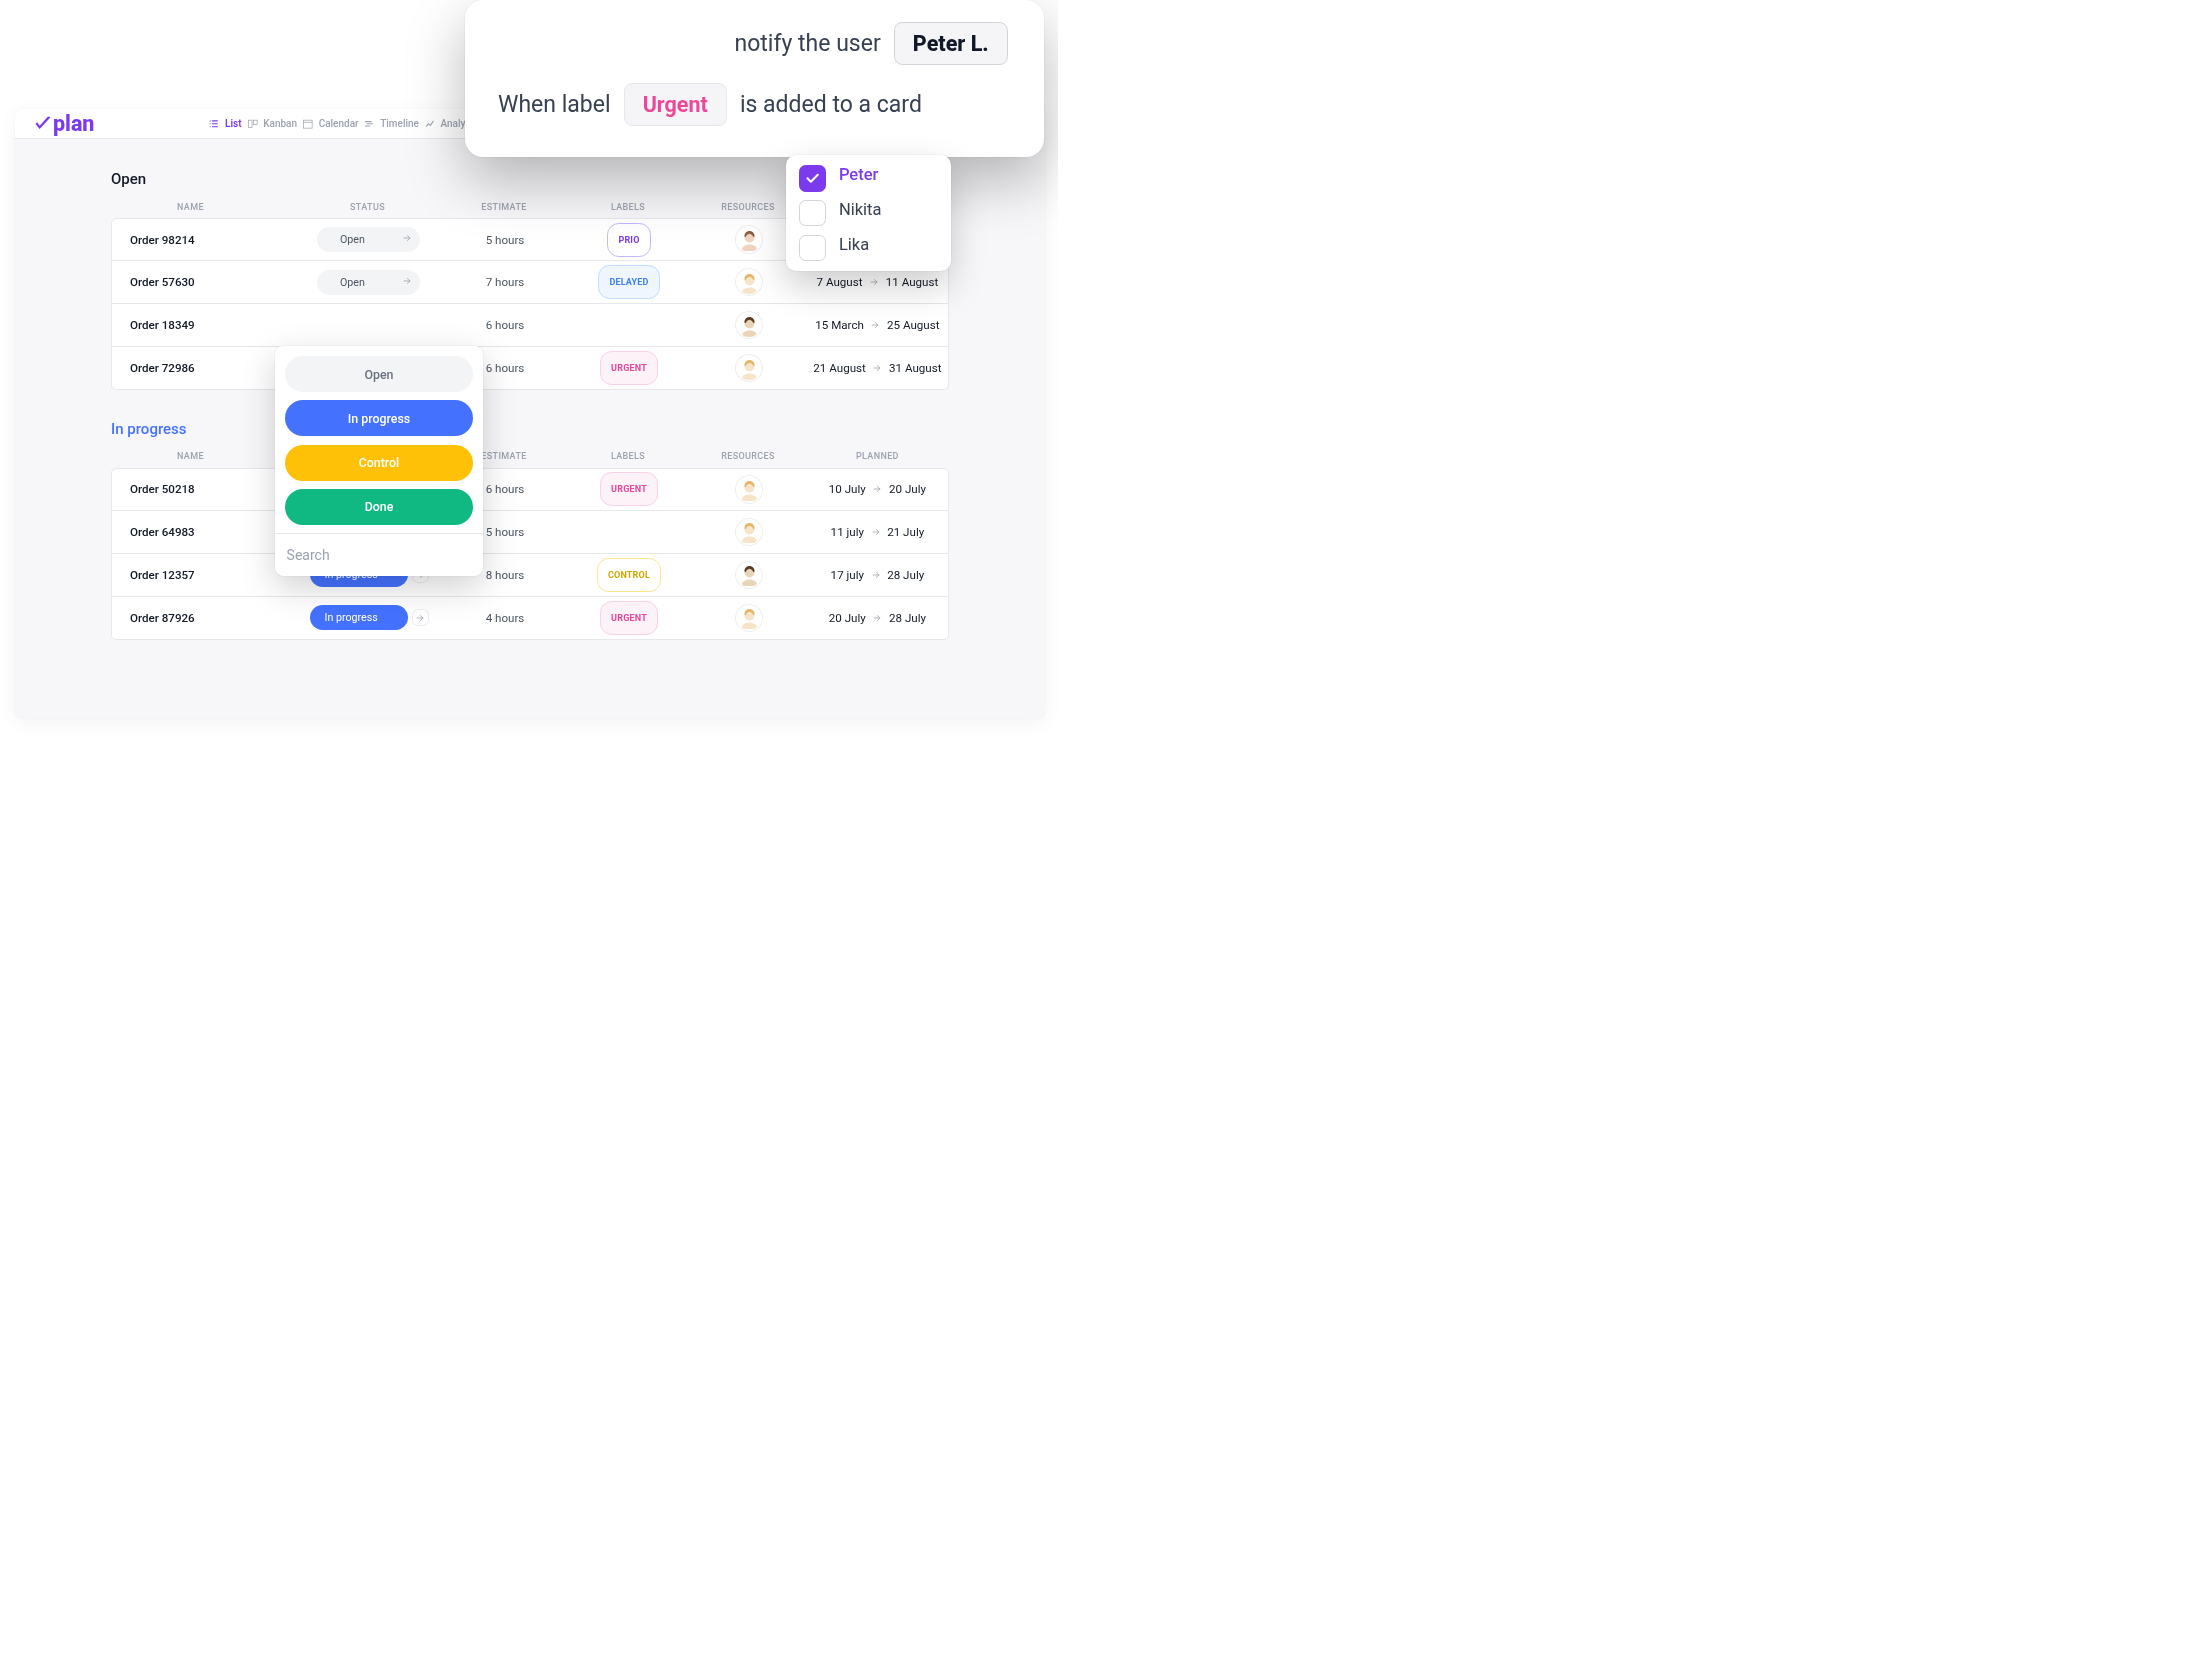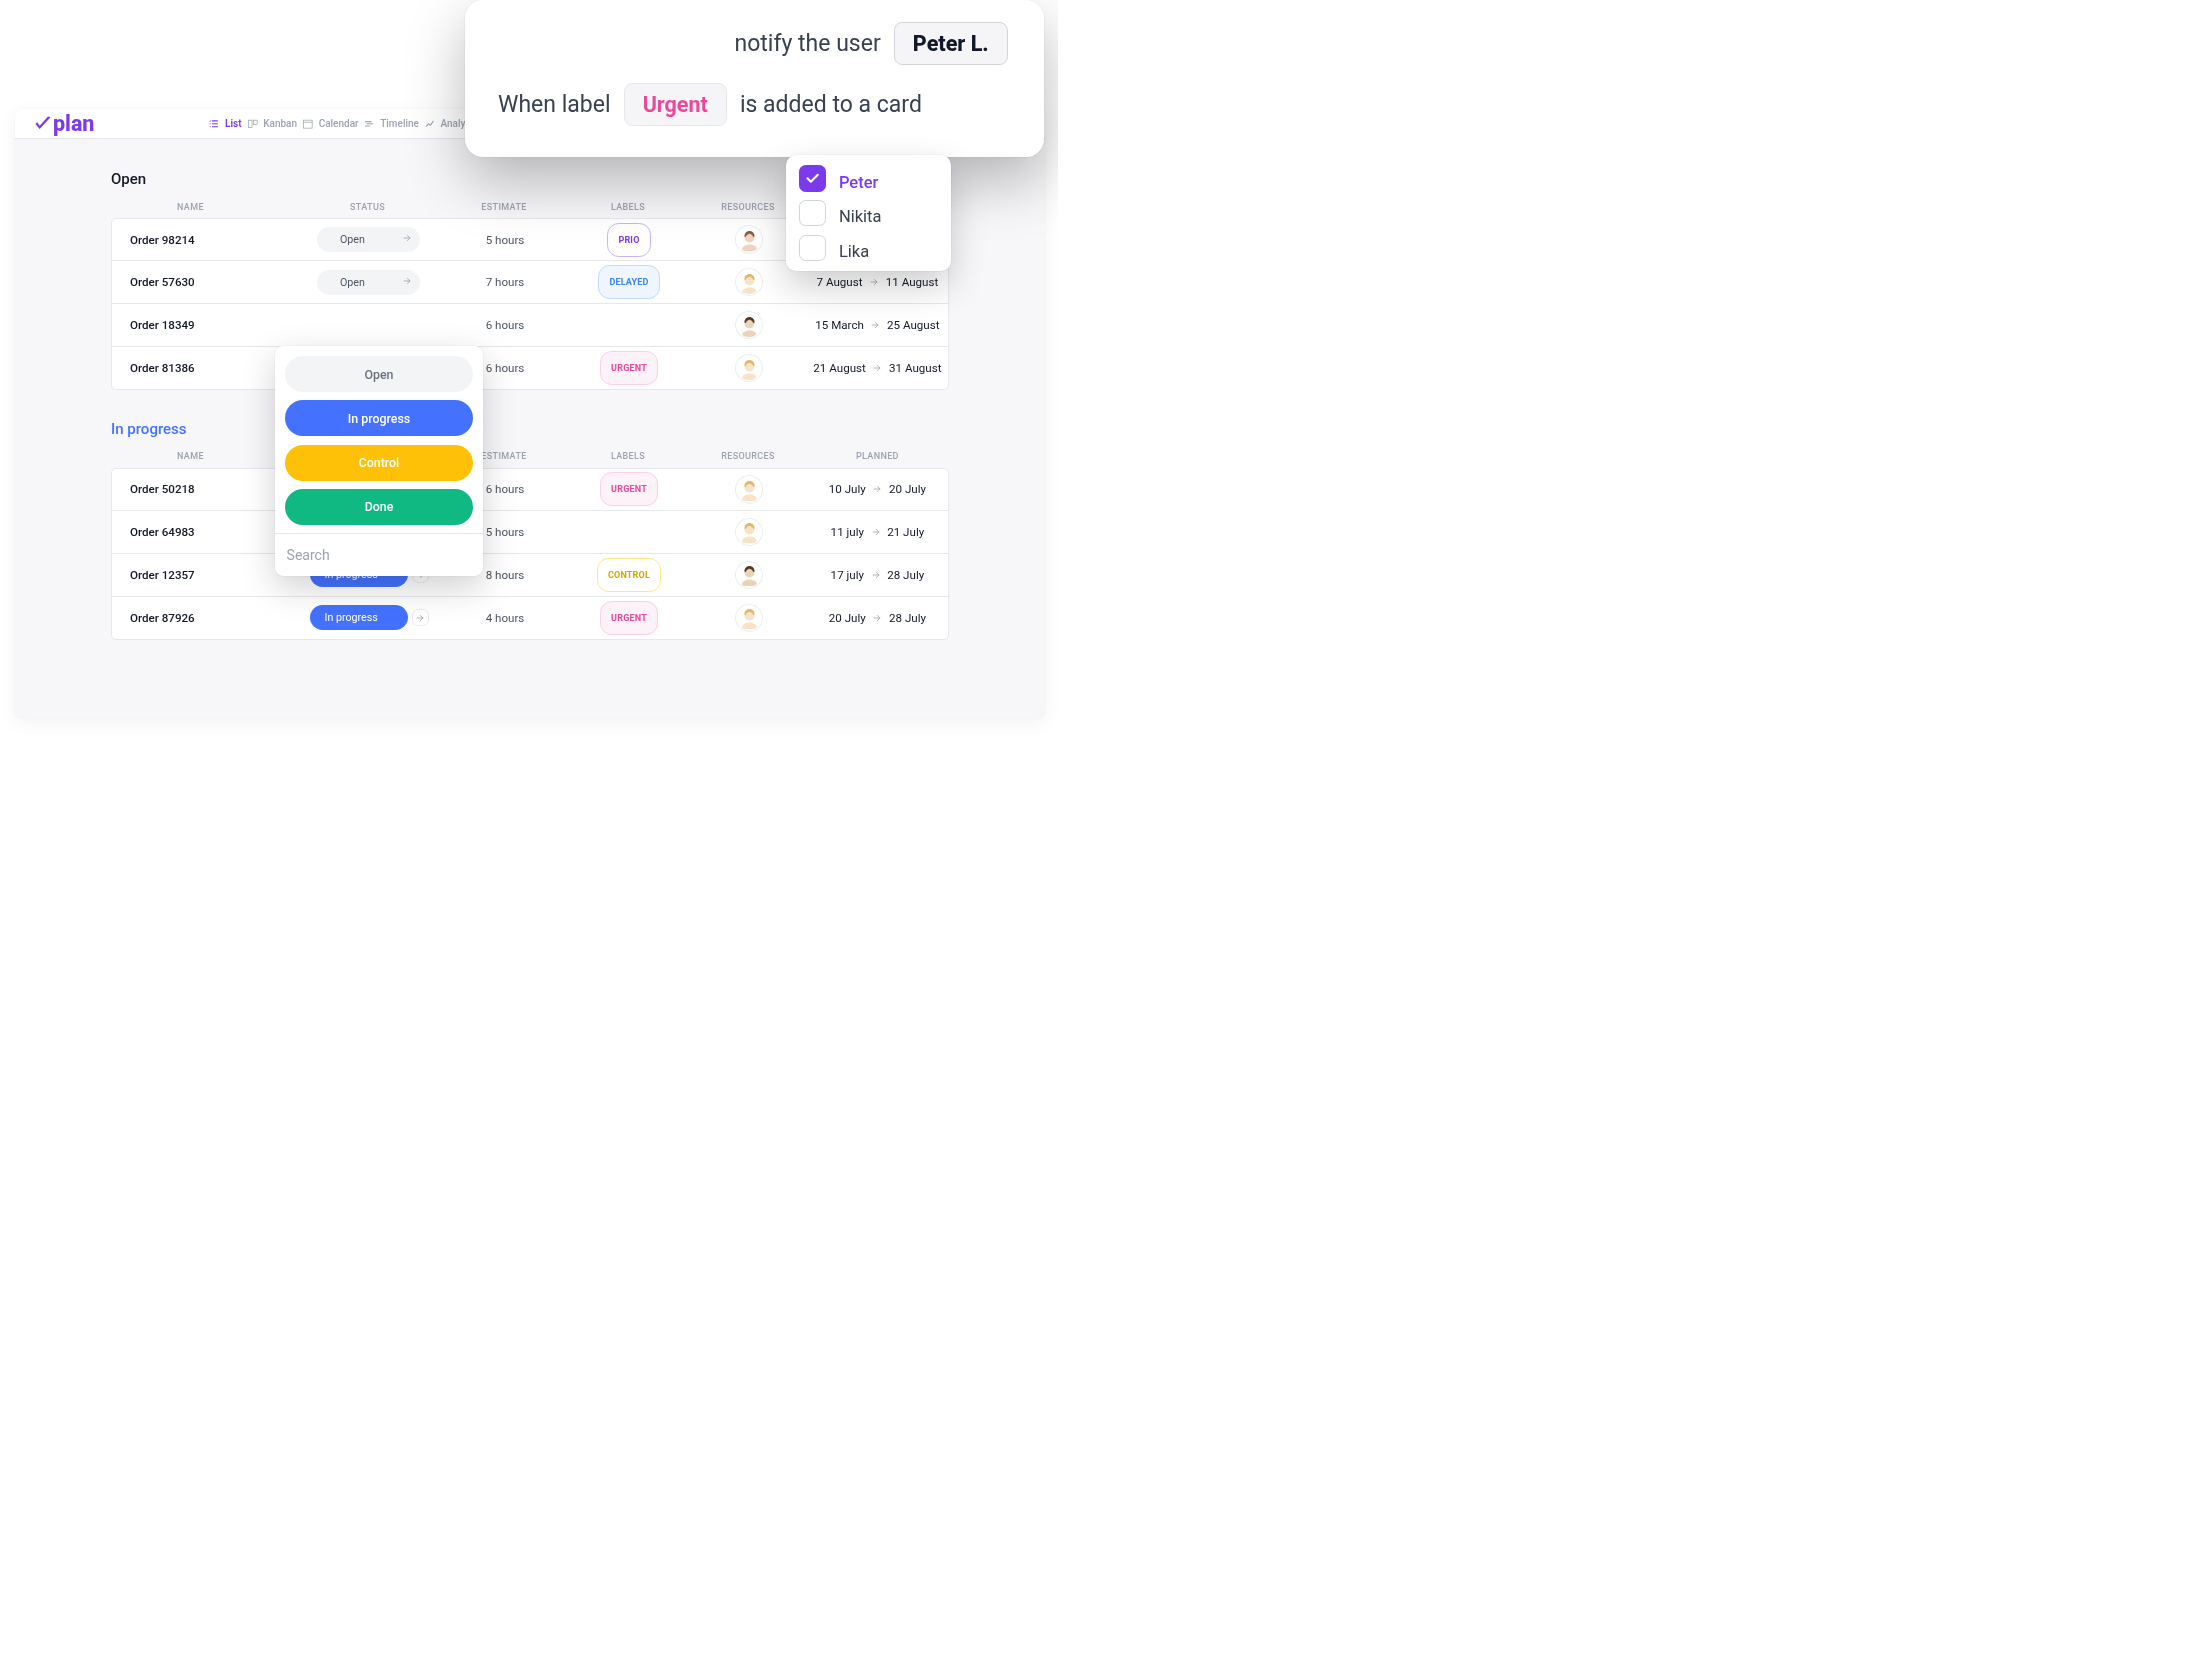--- a/index.html
+++ b/index.html
@@ -87,21 +87,21 @@
   .rule-chip.user{color:#111827;border:1.7px solid #D1D5DB;font-weight:800;}
   .rule-line2{justify-content:flex-end;padding-right:3.3px;}
 
   
   .user-pop{
     position:absolute;top:155px;left:786px;width:165px;background:#fff;border-radius:10px;
     box-shadow:0 15px 36px rgba(0,0,0,.2),0 0 0 0.8px rgba(0,0,0,.04);
     z-index:40;padding:10px 13.2px;
     display:flex;flex-direction:column;gap:8.3px;
   }
-  .user-item{display:flex;align-items:flex-end;gap:13.2px;font-size:16.5px;color:#374151;}
+  .user-item{display:flex;align-items:flex-start;gap:13.2px;font-size:16.5px;color:#374151;}
   .user-item.sel{color:var(--purple);font-weight:500;}
   .chk{width:26.5px;height:26.5px;border-radius:6.6px;border:1.7px solid #D1D5DB;display:inline-flex;align-items:center;justify-content:center;}
   .chk.on{background:var(--purple);border-color:var(--purple);}
   .chk.on svg{color:#fff;width:16.5px;height:16.5px;}
 
 </style>
 </head>
 <body>
 
 <div class="wrap">
@@ -238,21 +238,21 @@
             </div>
             <div class="cell plan">
               <span>15 March</span>
               <svg width="10" height="10" viewBox="0 0 24 24" class="arrow-icon">
                 <path fill="none" stroke="currentColor" stroke-width="2" stroke-linecap="round" d="M5 12h14M13 6l6 6-6 6"></path>
               </svg>
               <span>25 August</span>
             </div>
           </div>
           <div class="row">
-            <div class="cell name">Order 81386</div>
+            <div class="cell name">Order 72986</div>
             <div class="cell" style="gap:5px;"></div>
             <div class="cell est">6 hours</div>
             <div class="cell">
               <span class="label-chip label-urgent">URGENT</span>
             </div>
             <div class="cell">
               <span class="avatar">
                 <svg viewBox="0 0 32 32">
                   <circle cx="16" cy="16" r="16" fill="#fff"></circle>
                   <circle cx="16" cy="13" r="7" fill="#F7E3C8"></circle>

